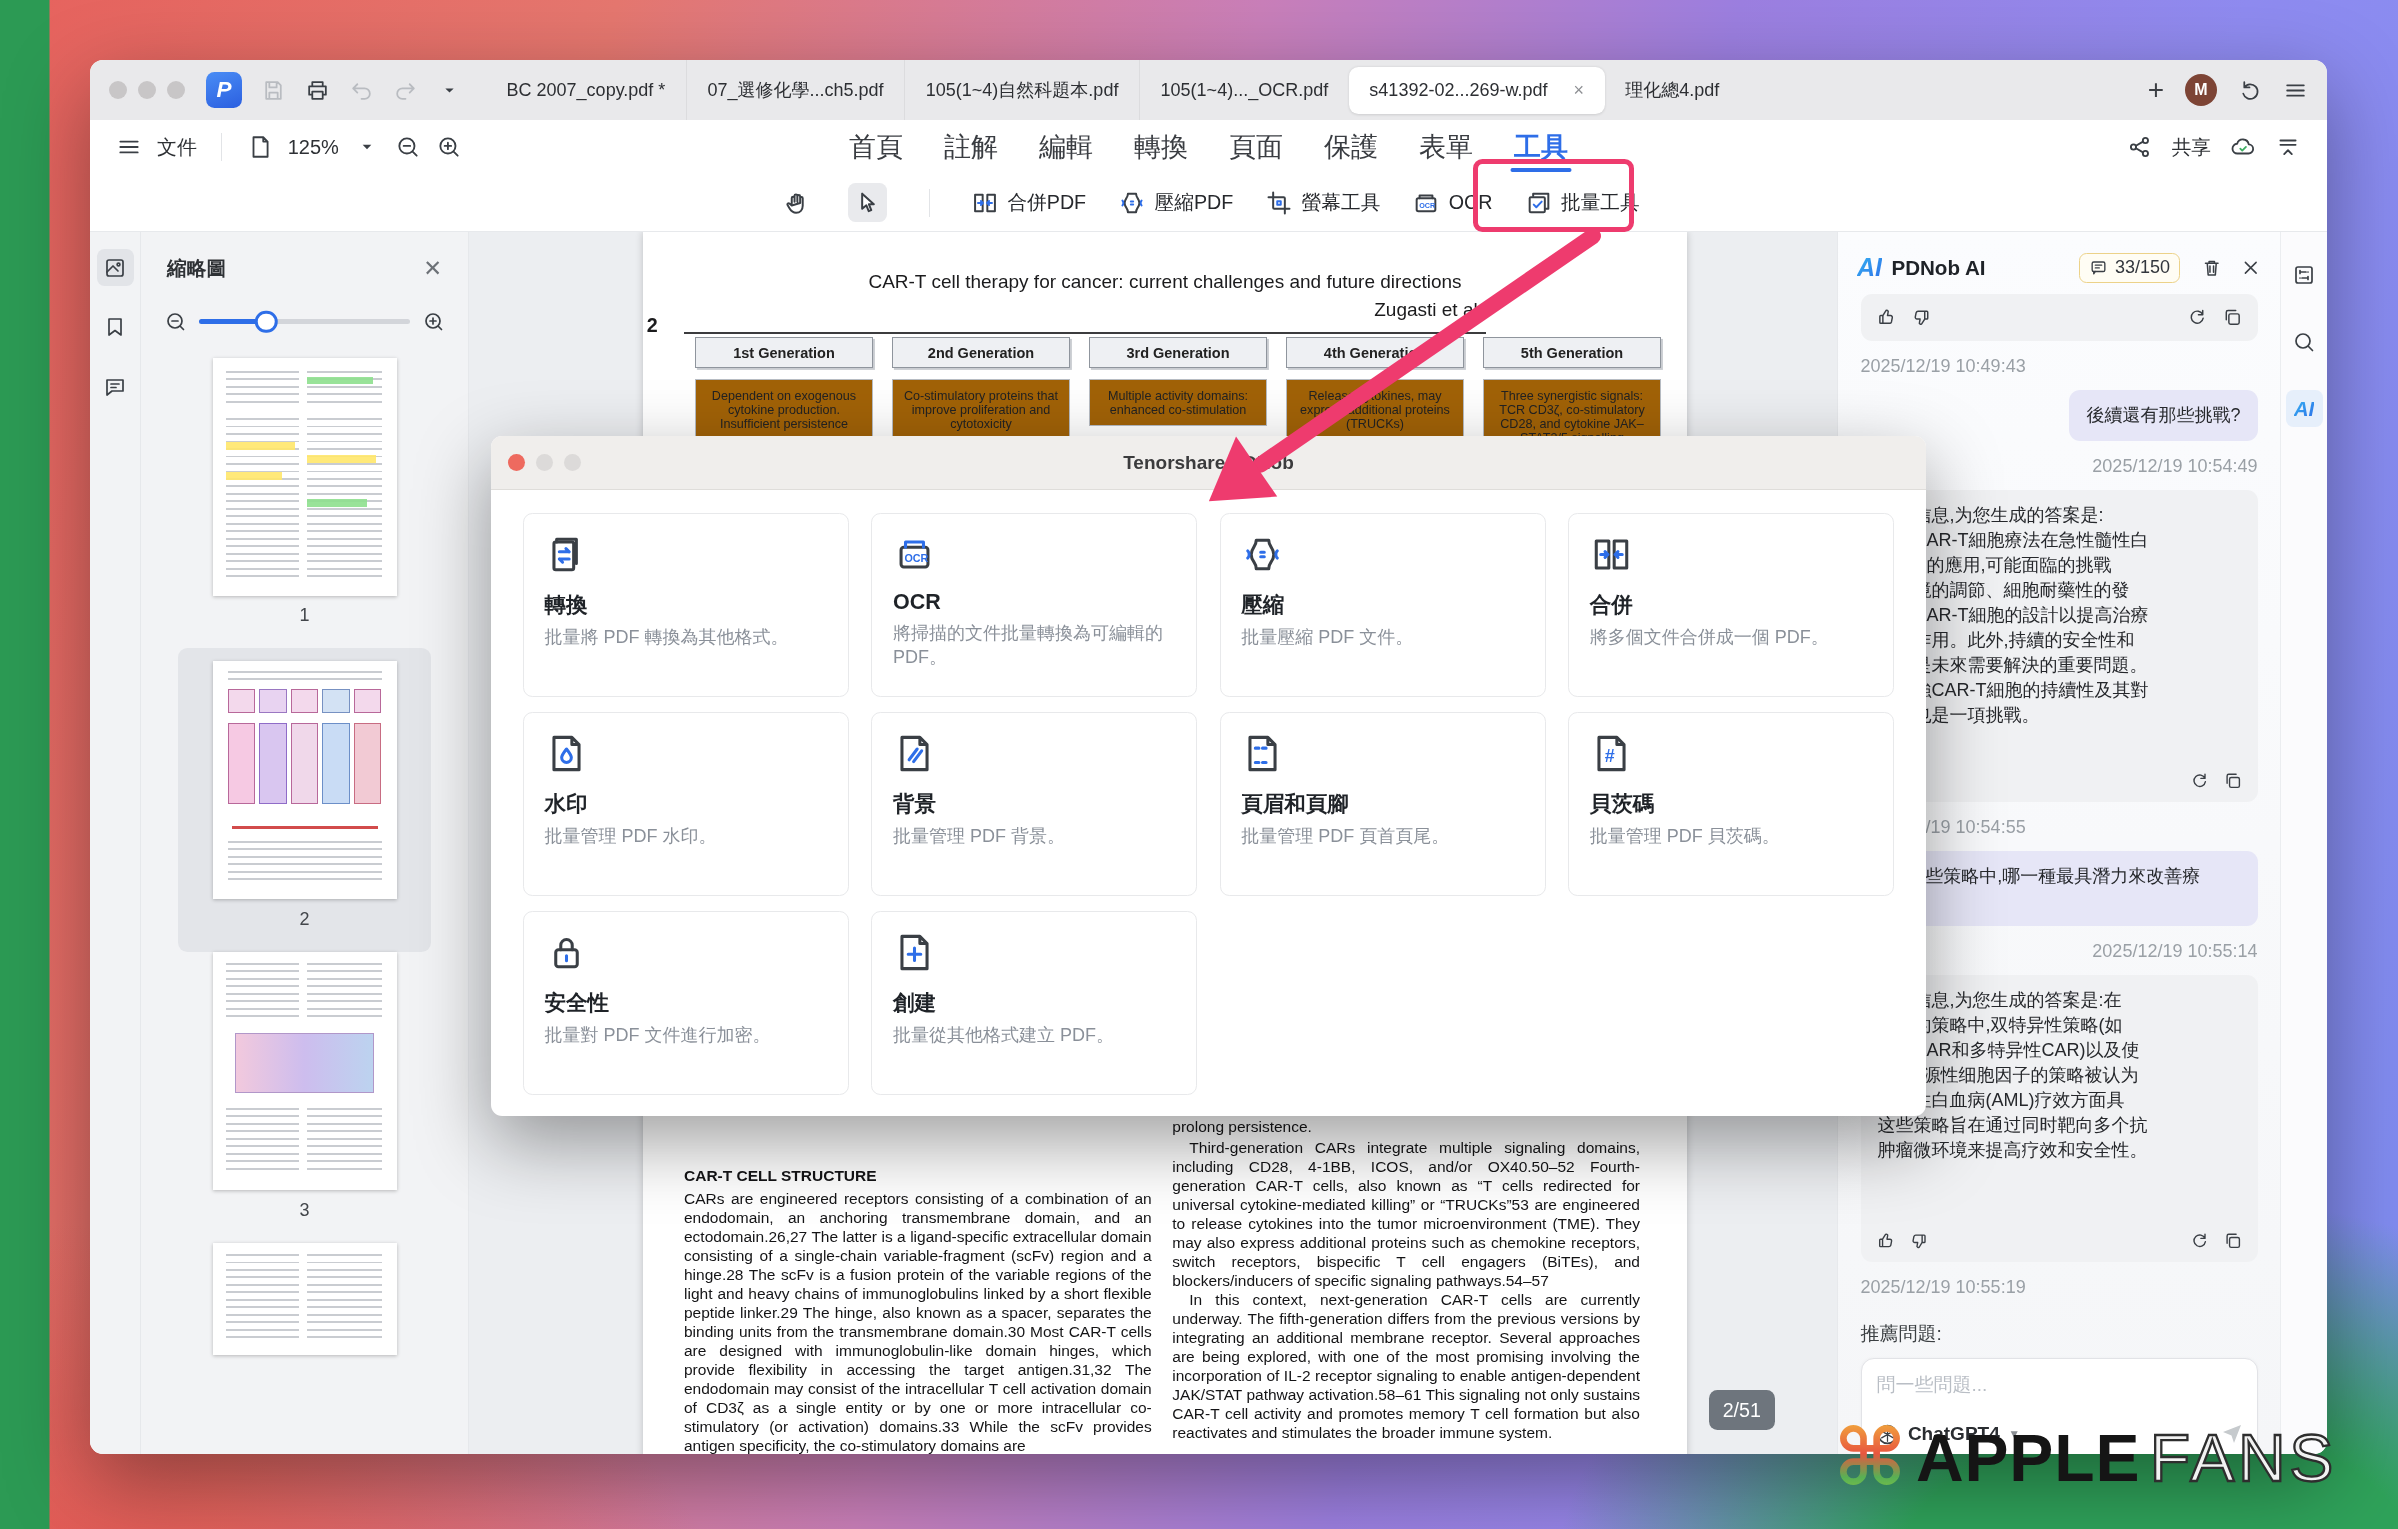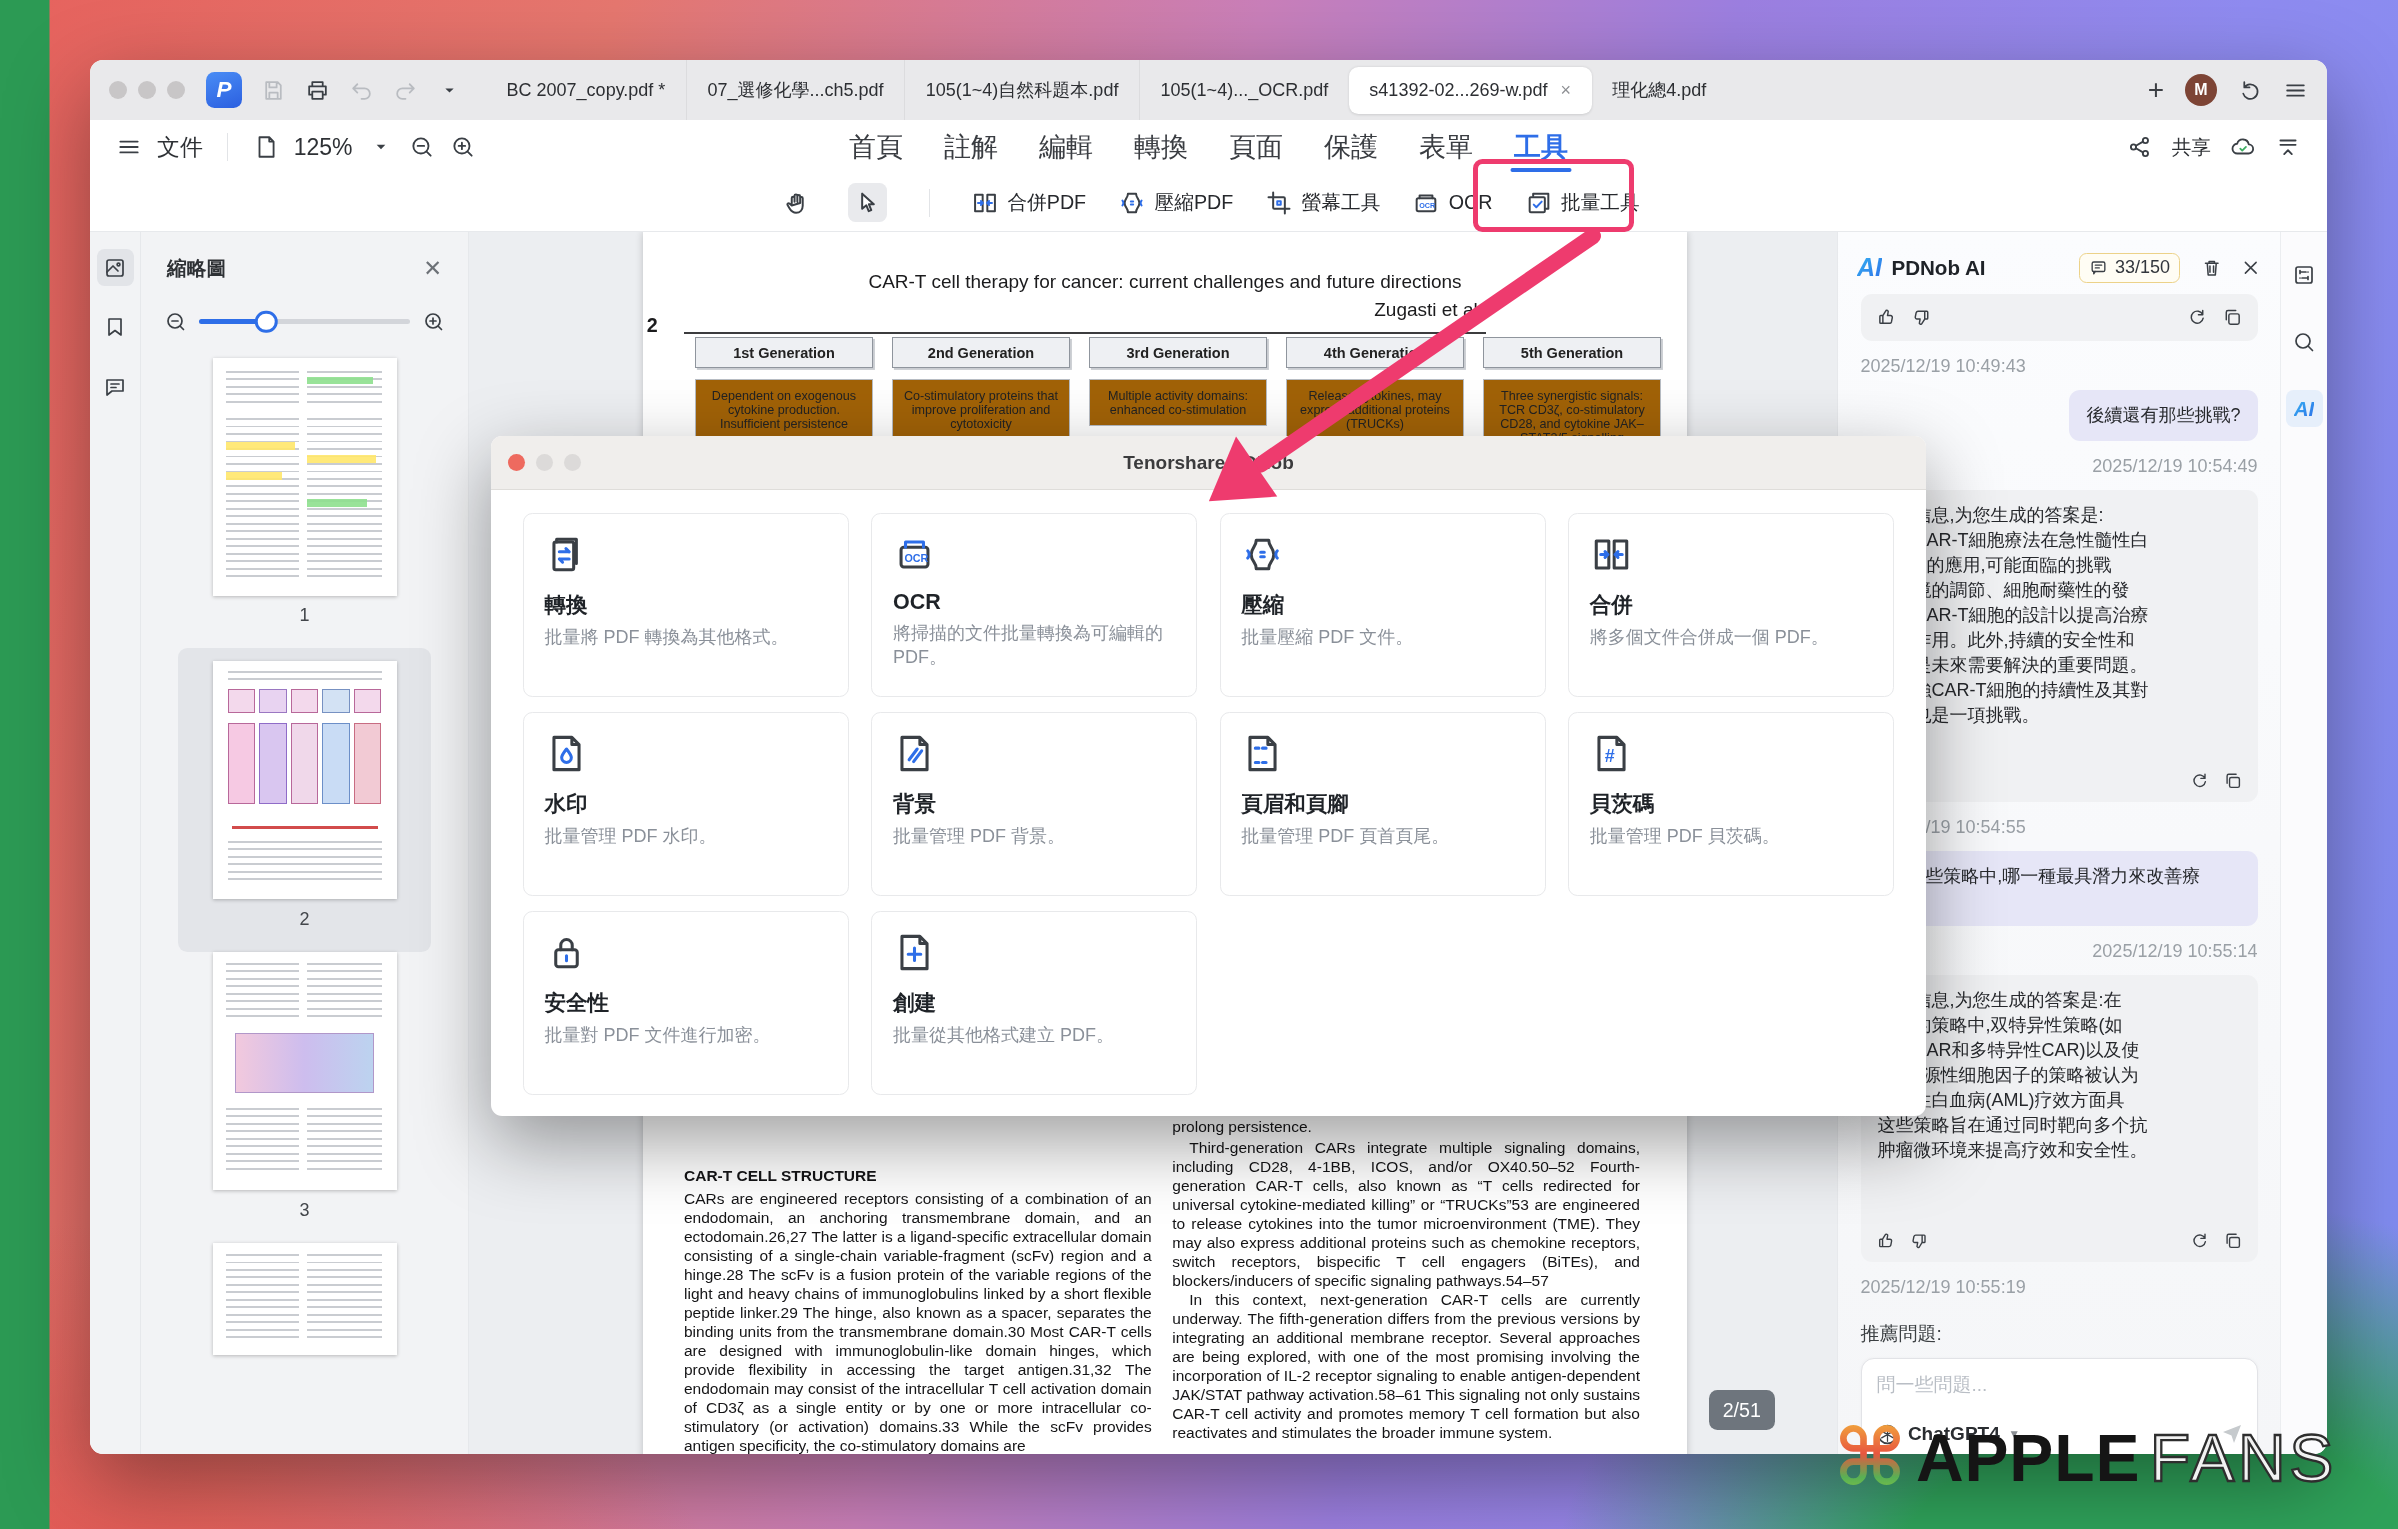--- a/index.html
+++ b/index.html
@@ -23,30 +23,30 @@
   .tabbar { height:60px; background:#e9e9eb; display:flex; align-items:center; padding:0 19px; }
   .traffic { display:flex; gap:11.2px; margin-right:20.6px; }
   .dot { width:18px; height:18px; border-radius:50%; background:#c8c6c7; }
   .applogo { width:36px; height:36px; border-radius:8.4px; background:linear-gradient(160deg,#4a8df5,#2b5fe0);
     color:#fff; font-weight:800; font-size:22.5px; font-style:italic; display:flex; align-items:center; justify-content:center; margin-right:19px;}
   .chrome-icons { display:flex; align-items:center; gap:19px; margin-right:24px;}
   .chrome-icons svg { width:25px; height:25px; }
   .tabs { display:flex; align-items:center; flex:1; height:100%; min-width:0;}
   .tab { padding:0 20.6px; font-size:18px; color:#2d2f33; white-space:nowrap; height:100%; display:flex; align-items:center; border-left:0.9px solid #dcdcde;}
   .tab:first-child{border-left:none;}
-  .tab.active { background:#fff; border-radius:9.4px; height:47px; box-shadow:0 0.9px 2.8px rgba(0,0,0,.12); border-left:none; gap:13px;}
+  .tab.active { background:#fff; border-radius:9.4px; height:47px; box-shadow:0 0.9px 2.8px rgba(0,0,0,.12); border-left:none; gap:26px;}
   .tab.active + .tab{border-left:none;}
   .tab .x { color:#8e9094; font-size:18px; }
   .tb-right { display:flex; align-items:center; gap:20.6px; margin-left:11.2px;}
   .plus { font-size:28px; color:#3c3f44; line-height:1;}
   .avatar { width:32px; height:32px; border-radius:50%; background:#7d4435; color:#fff; font-size:16px; font-weight:700; display:flex; align-items:center; justify-content:center;}
   .tb-right svg{ width:25px; height:25px;}
 
   .toolbar { height:54px; background:#fff; display:flex; align-items:center; padding:0 26px; position:relative;}
-  .tbl { display:flex; align-items:center; gap:15px; font-size:23px; color:#2e3135;}
+  .tbl { display:flex; align-items:center; gap:15px; font-size:20px; color:#2e3135;}
   .tbl svg{width:26px;height:26px;}
   .vdiv { width:0.9px; height:28px; background:#e2e4e7; margin:0 9.4px;}
   .menu { position:absolute; left:50%; transform:translateX(-50%); display:flex; gap:41px; height:100%; align-items:center;}
   .menu-item { font-size:27px; color:#3a3d42; position:relative; height:100%; display:flex; align-items:center;}
   .menu-item.active { color:#2e6ee8; font-weight:600;}
   .menu-item.active::after{ content:""; position:absolute; left:-3.7px; right:-3.7px; bottom:1.9px; height:3.7px; border-radius:1.9px; background:#2e6ee8;}
   .tbr { margin-left:auto; display:flex; align-items:center; gap:19px; font-size:19.7px; color:#2e3135;}
   .tbr svg{width:26px;height:26px;}
 
   .toolsrow { height:58px; background:#fff; border-bottom:0.9px solid #e7e9ec; display:flex; align-items:center; justify-content:center; gap:32px;}

